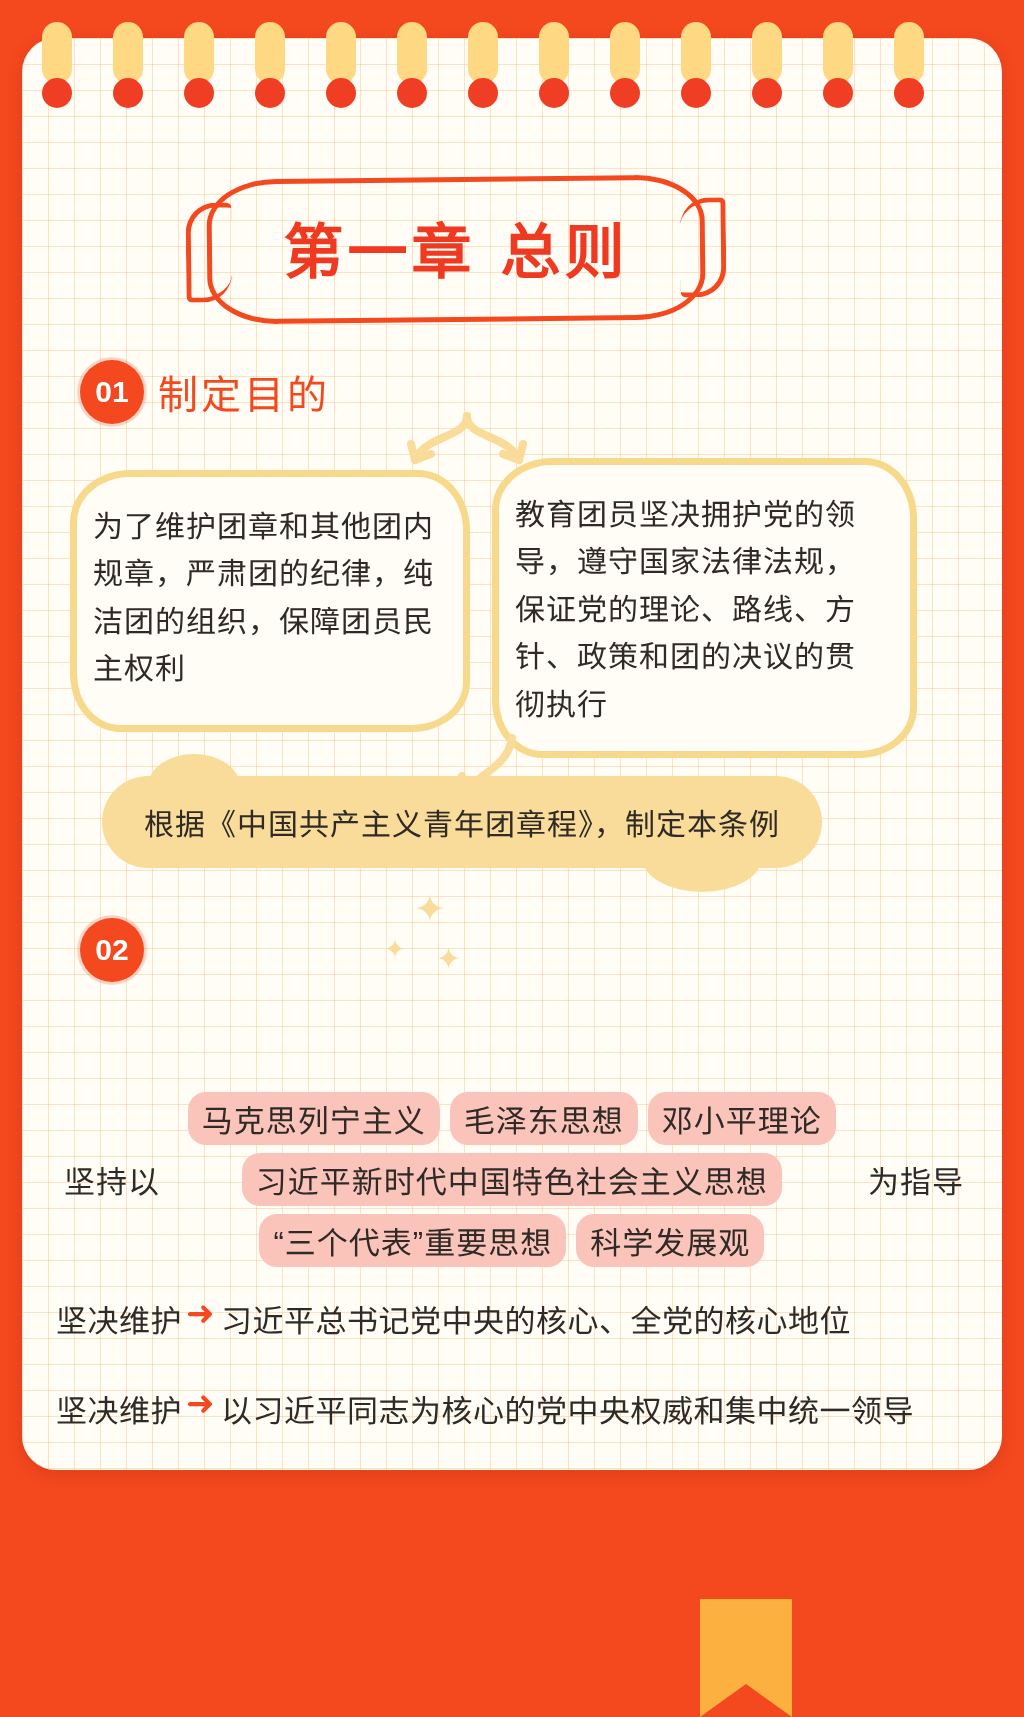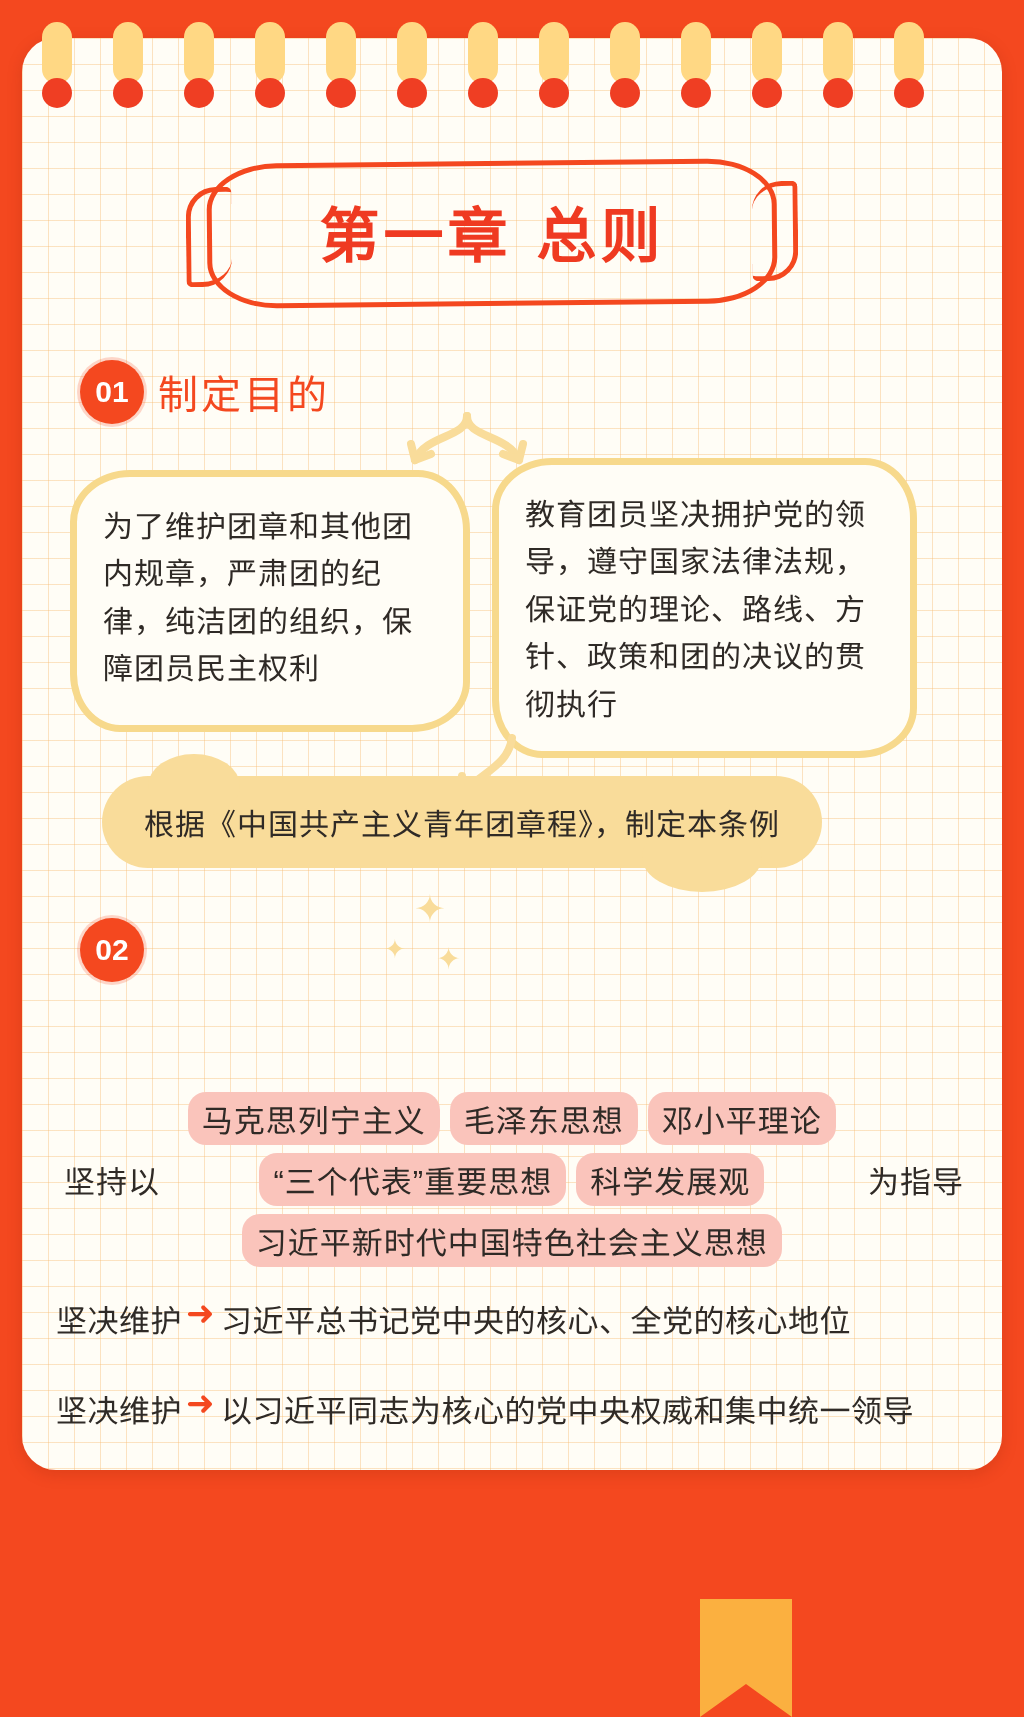--- a/index.html
+++ b/index.html
@@ -75,22 +75,22 @@
     width: 30px;
     height: 30px;
     border-radius: 50%;
     background: #ef3e23;
   }
 
   
   .title-wrap {
     position: absolute;
     left: 185px;
-    top: 123px;
-    width: 570px;
+    top: 139px;
+    width: 498px;
     height: 145px;
   }
   .title-banner {
     position: absolute;
     inset: 0;
     border: 5px solid #f4481f;
     border-radius: 70px / 46px;
     background: transparent;
     box-sizing: border-box;
     transform: rotate(-0.6deg);
@@ -146,21 +146,21 @@
     letter-spacing: 3px;
   }
 
   
   .cloud {
     position: absolute;
     background: #fffdf6;
     border: 7px solid #f7d98c;
     border-radius: 46px;
     box-sizing: border-box;
-    padding: 26px 26px 20px 26px;
+    padding: 26px 26px 20px 16px;
     font-size: 30px;
     line-height: 1.58;
     color: #2f2a26;
     letter-spacing: 1px;
   }
   .cloud.bumpy {
     border-radius: 60px 52px 58px 50px / 52px 60px 50px 58px;
   }
 
   .solid-cloud {
@@ -316,25 +316,25 @@
     <div class="guide-block">
       <div class="guide-row">
         <div class="guide-left">坚持以</div>
         <div class="guide-lines">
           <div class="guide-line">
             <span class="hl">马克思列宁主义</span>
             <span class="hl">毛泽东思想</span>
             <span class="hl">邓小平理论</span>
           </div>
           <div class="guide-line">
+            <span class="hl">习近平新时代中国特色社会主义思想</span>
+          </div>
+          <div class="guide-line">
             <span class="hl">“三个代表”重要思想</span>
             <span class="hl">科学发展观</span>
-          </div>
-          <div class="guide-line">
-            <span class="hl">习近平新时代中国特色社会主义思想</span>
           </div>
         </div>
         <div class="guide-right">为指导</div>
       </div>
     </div>
 
     <div class="stmt" style="top:1258px;">
       <span>坚决维护</span>
       <span class="arrow">➜</span>
       <span>习近平总书记党中央的核心、全党的核心地位</span>

